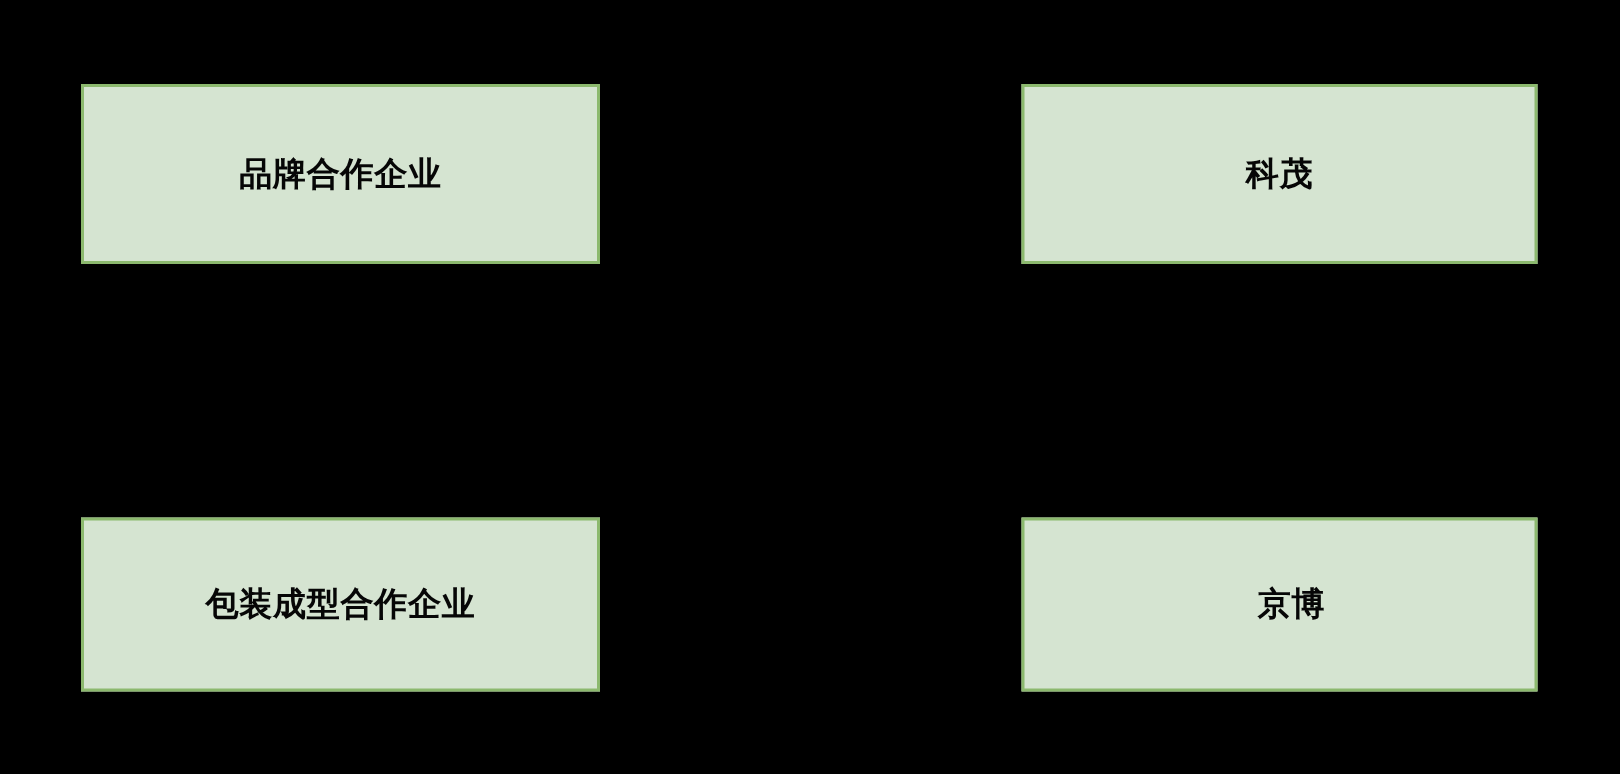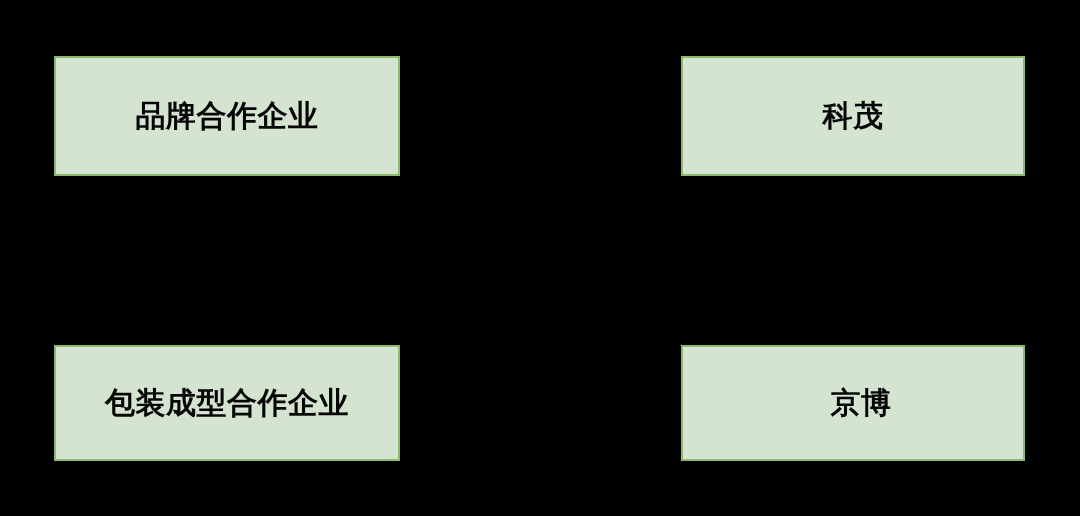--- a/index.html
+++ b/index.html
@@ -29,21 +29,21 @@
     border: 2px solid #8cb96e;
     display: flex;
     align-items: center;
     justify-content: center;
     text-align: center;
   }
 
   .node-label {
     color: #060606;
     font-weight: 700;
-    font-size: 30px;
+    font-size: 22px;
     line-height: 1.15;
     letter-spacing: 0.5px;
     white-space: nowrap;
     font-family: "Liberation Sans", "DejaVu Sans", sans-serif;
   }
 
   
   .node-box.pos-r0c0 {
     left: 54px;
     top: 56px;

